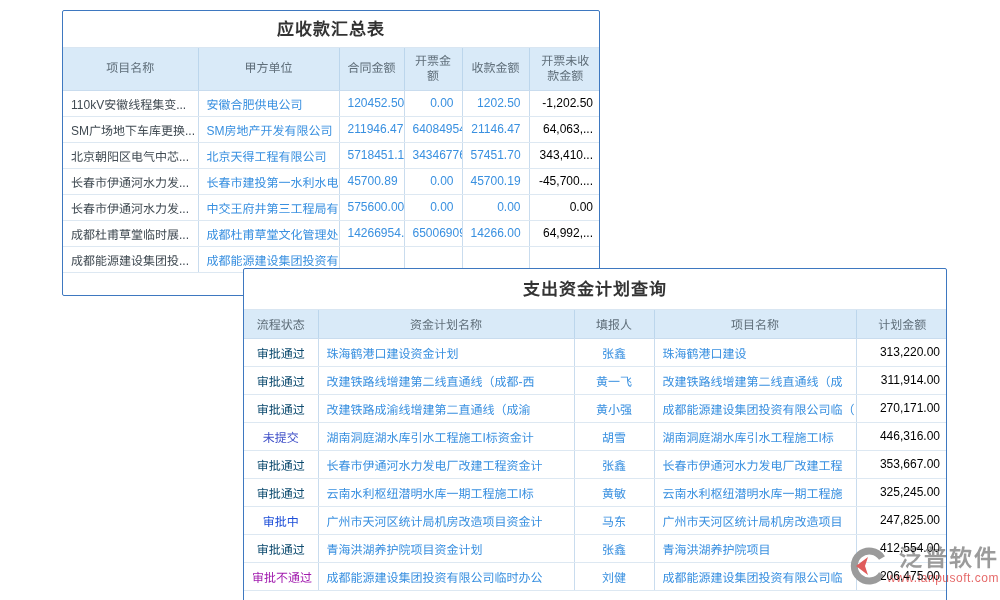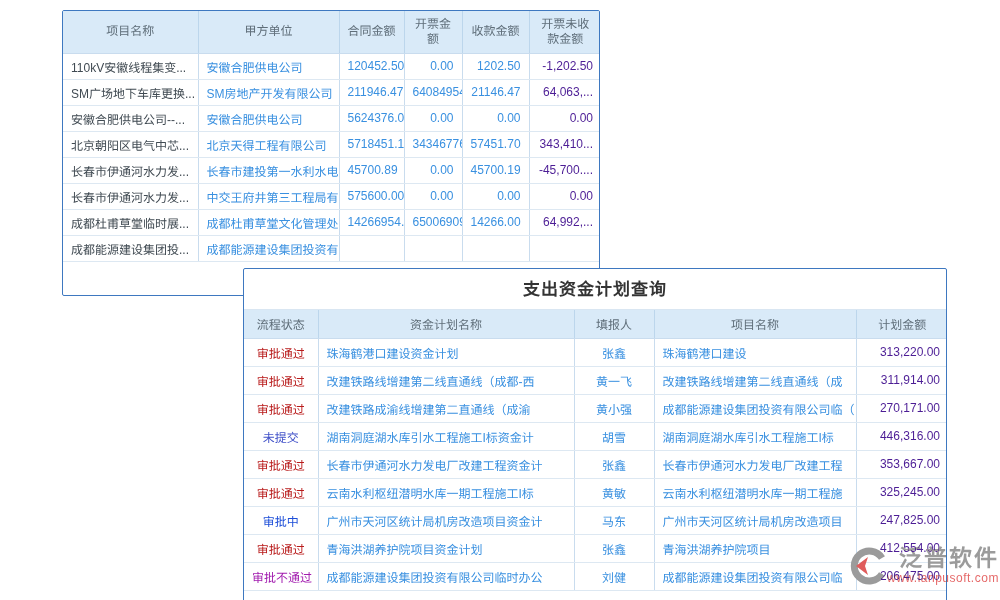--- a/index.html
+++ b/index.html
@@ -48,24 +48,24 @@
   }
   #card-receivables thead th { height: 42px; white-space: normal; line-height: 15px; }
   #card-expenditure thead th { height: 28px; margin-left: 24px; }
   #card-receivables tbody td { height: 26px; }
   #card-expenditure tbody td { height: 28px; }
 
   .c-left   { text-align: left; }
   .c-center { text-align: center; }
   .c-right  { text-align: right; }
   .c-dark   { color: #404a52; }
-  .c-black  { color: #4c1d95; margin-left: 8px; }
+  .c-black  { color: #000000; margin-left: 8px; }
   .c-link   { color: #3990e0; cursor: pointer; }
 
-  .st-green  { color: #b91c1c; }
+  .st-green  { color: #0c4a6e; }
   .st-blue   { color: #4353c9; }
   .st-orange { color: #1d4ed8; }
   .st-red    { color: #a21caf; }
 
   #watermark {
     position: absolute;
     left: 849px; top: 545px;
     width: 150px; height: 50px;
     z-index: 3;
     mix-blend-mode: darken;
@@ -80,20 +80,21 @@
     letter-spacing: 2px; line-height: 26px;
   }
   #watermark .wm-url {
     font-size: 12px; color: #e66a6a; line-height: 14px; letter-spacing: 0.5px;
   }
 </style>
 </head>
 <body>
 
 <div class="card" id="card-receivables">
+  <div class="card-title">应收款汇总表</div>
   <table>
     <colgroup id="t1cols">
         <col style="width: 135px;">
         <col style="width: 141px;">
         <col style="width: 65px;">
         <col style="width: 58px;">
         <col style="width: 67px;">
         <col style="width: 72px;">
       </colgroup>
     <thead>
@@ -117,28 +118,20 @@
         </tr>
         <tr>
           <td class="c-left c-dark">SM广场地下车库更换...</td>
           <td class="c-left c-link">SM房地产开发有限公司</td>
           <td class="c-right c-link">211946.47</td>
           <td class="c-right c-link">64084954</td>
           <td class="c-right c-link">21146.47</td>
           <td class="c-right c-black">64,063,...</td>
         </tr>
         <tr>
-          <td class="c-left c-dark">安徽合肥供电公司--...</td>
-          <td class="c-left c-link">安徽合肥供电公司</td>
-          <td class="c-right c-link">5624376.0</td>
-          <td class="c-right c-link">0.00</td>
-          <td class="c-right c-link">0.00</td>
-          <td class="c-right c-black">0.00</td>
-        </tr>
-        <tr>
           <td class="c-left c-dark">北京朝阳区电气中芯...</td>
           <td class="c-left c-link">北京天得工程有限公司</td>
           <td class="c-right c-link">5718451.1</td>
           <td class="c-right c-link">34346776</td>
           <td class="c-right c-link">57451.70</td>
           <td class="c-right c-black">343,410...</td>
         </tr>
         <tr>
           <td class="c-left c-dark">长春市伊通河水力发...</td>
           <td class="c-left c-link">长春市建投第一水利水电</td>

